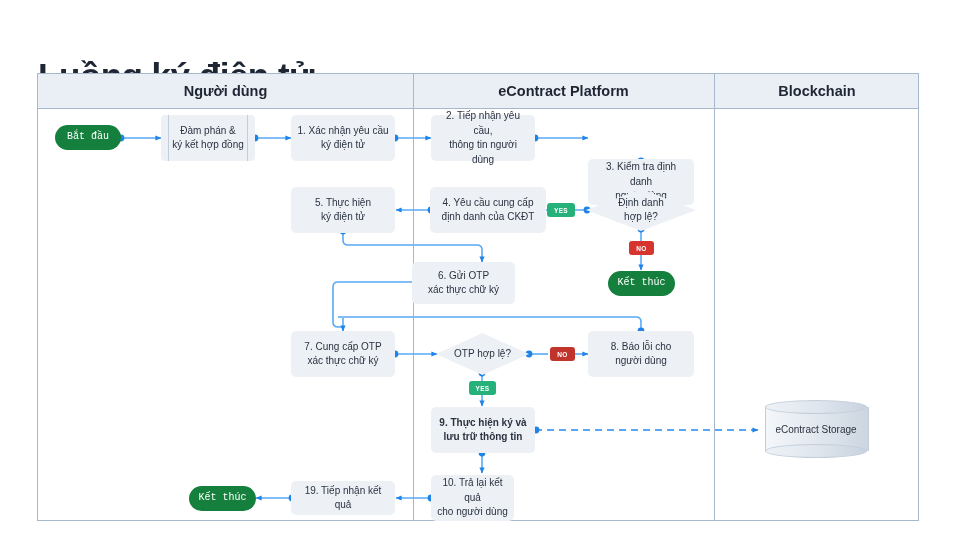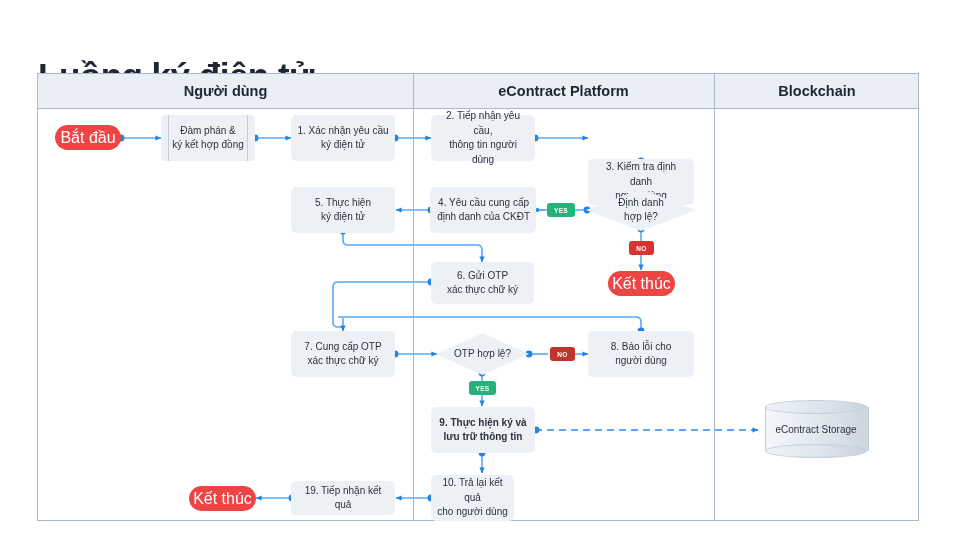--- a/index.html
+++ b/index.html
@@ -62,24 +62,25 @@
     background:#edf1f6;
     border-radius:4px;
   }
   .subproc:before,.subproc:after{
     content:"";position:absolute;top:0;bottom:0;width:1px;
     background:#c2ccda;
   }
   .subproc:before{left:7px;}
   .subproc:after{right:7px;}
   .terminator{
-    background:#ef4444;
+    background:#15803d;
     color:#ffffff;
     border-radius:18px;
-    font-size:16px;
+    font-size:10px;
+    font-family:Liberation Mono, monospace;
   }
   .diamond{
     background:transparent;
     color:#2b3240;
     font-size:10px;
   }
   .diamond .dshape{
     position:absolute;left:0;top:0;width:100%;height:100%;
     background:#edf1f6;
     clip-path:polygon(50% 0%,100% 50%,50% 100%,0% 50%);
@@ -228,35 +229,35 @@
   <span class="lbl" style="white-space:pre-line;">3. Kiểm tra định danh
 người dùng</span>
 </div>
 
 <div class="node diamond" style="left:586px;top:189px;width:110px;height:42px;">
   <div class="dshape"></div>
   <span class="lbl" style="white-space:pre-line;">Định danh
 hợp lệ?</span>
 </div>
 
-<div class="node proc" style="left:430px;top:187px;width:106px;height:46px;justify-content:flex-end;">
+<div class="node proc" style="left:430px;top:187px;width:116px;height:46px;">
   <span class="lbl" style="white-space:pre-line;">4. Yêu cầu cung cấp
 định danh của CKĐT</span>
 </div>
 
 <div class="node proc" style="left:291px;top:187px;width:104px;height:46px;">
   <span class="lbl" style="white-space:pre-line;">5. Thực hiện
 ký điện tử</span>
 </div>
 
 <div class="node terminator" style="left:608px;top:271px;width:67px;height:25px;">
   <span class="lbl">Kết thúc</span>
 </div>
 
-<div class="node proc" style="left:431px;top:262px;width:103px;height:42px;">
+<div class="node proc" style="left:412px;top:262px;width:103px;height:42px;">
   <span class="lbl" style="white-space:pre-line;">6. Gửi OTP
 xác thực chữ ký</span>
 </div>
 
 <div class="node proc" style="left:291px;top:331px;width:104px;height:46px;">
   <span class="lbl" style="white-space:pre-line;">7. Cung cấp OTP
 xác thực chữ ký</span>
 </div>
 
 <div class="node diamond" style="left:436px;top:333px;width:93px;height:42px;">

